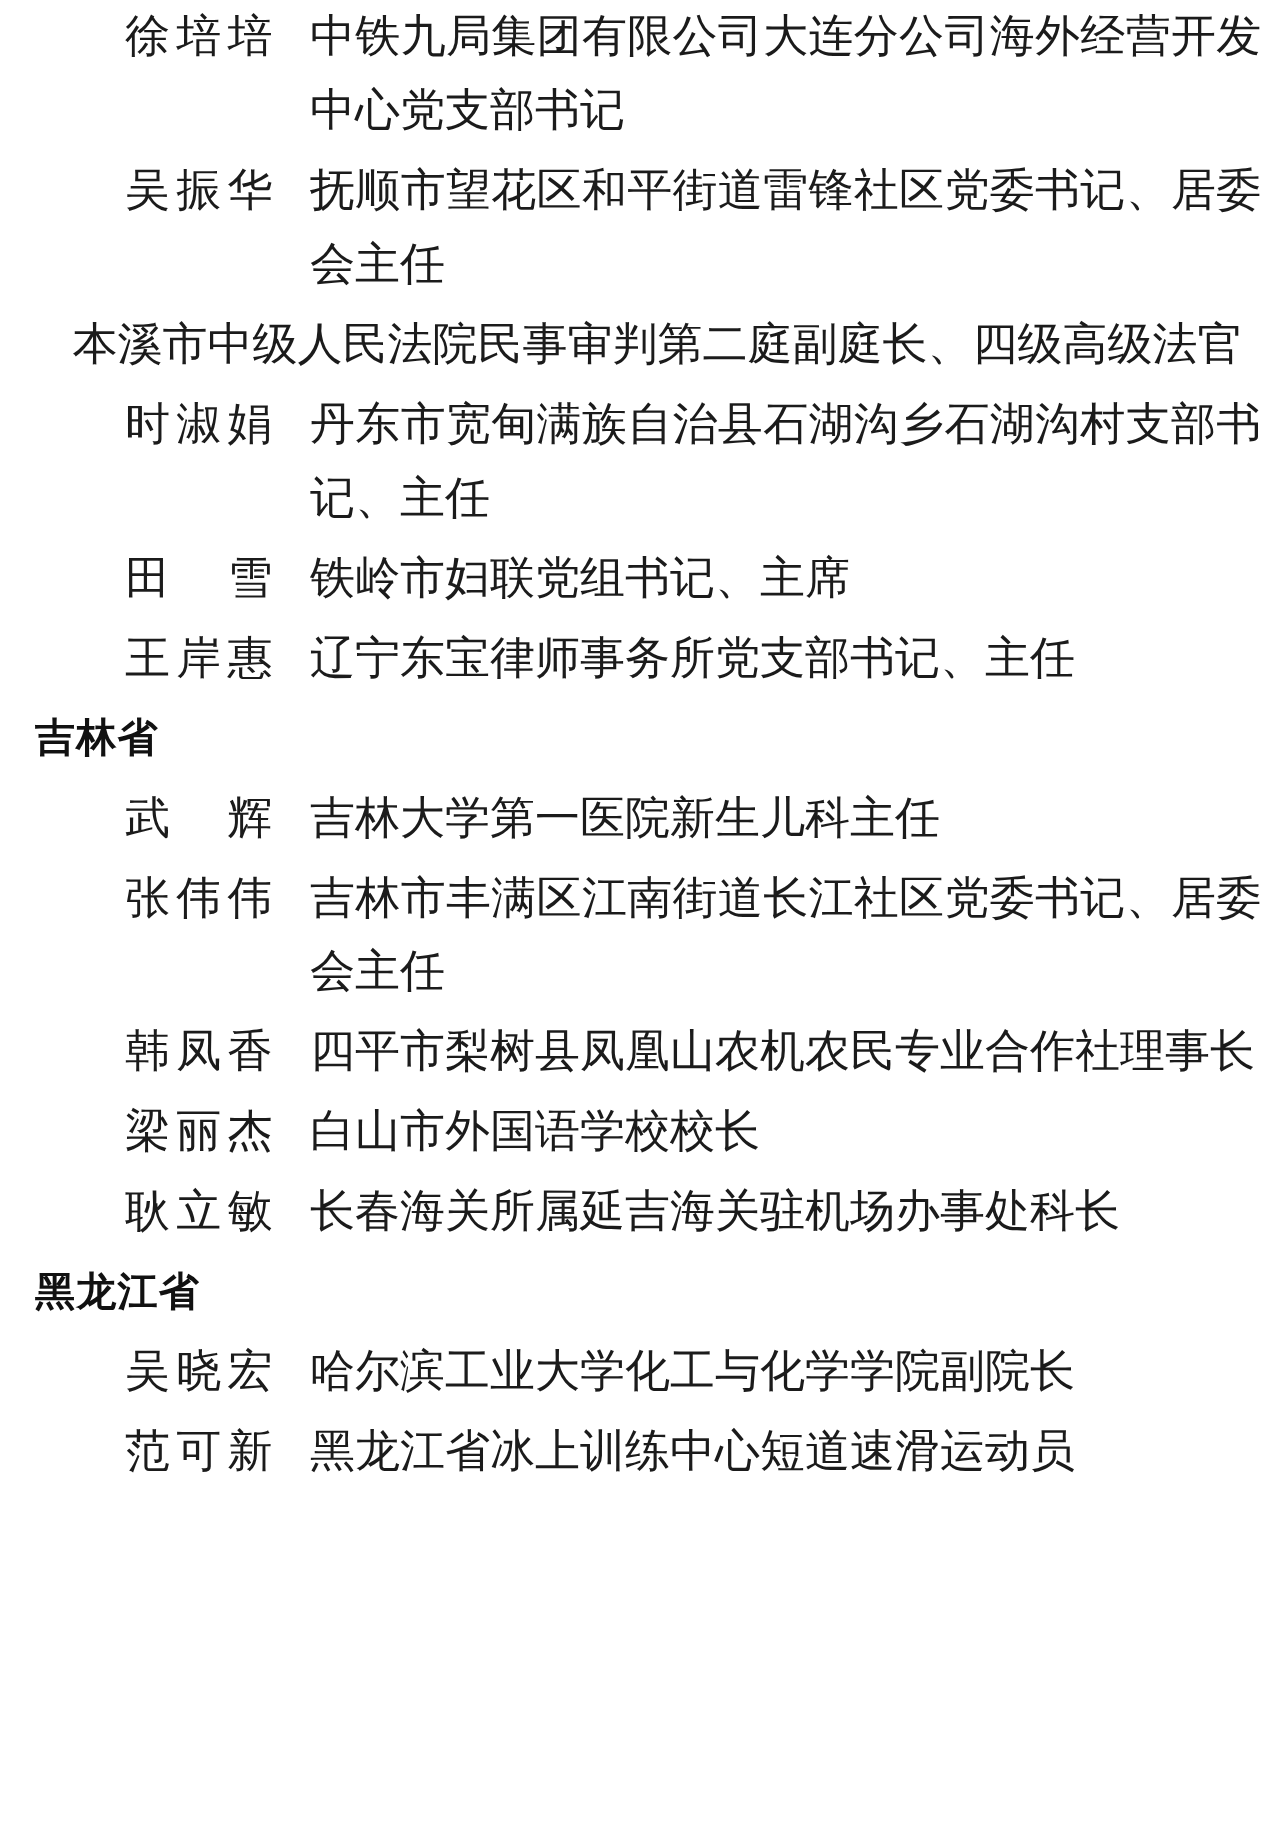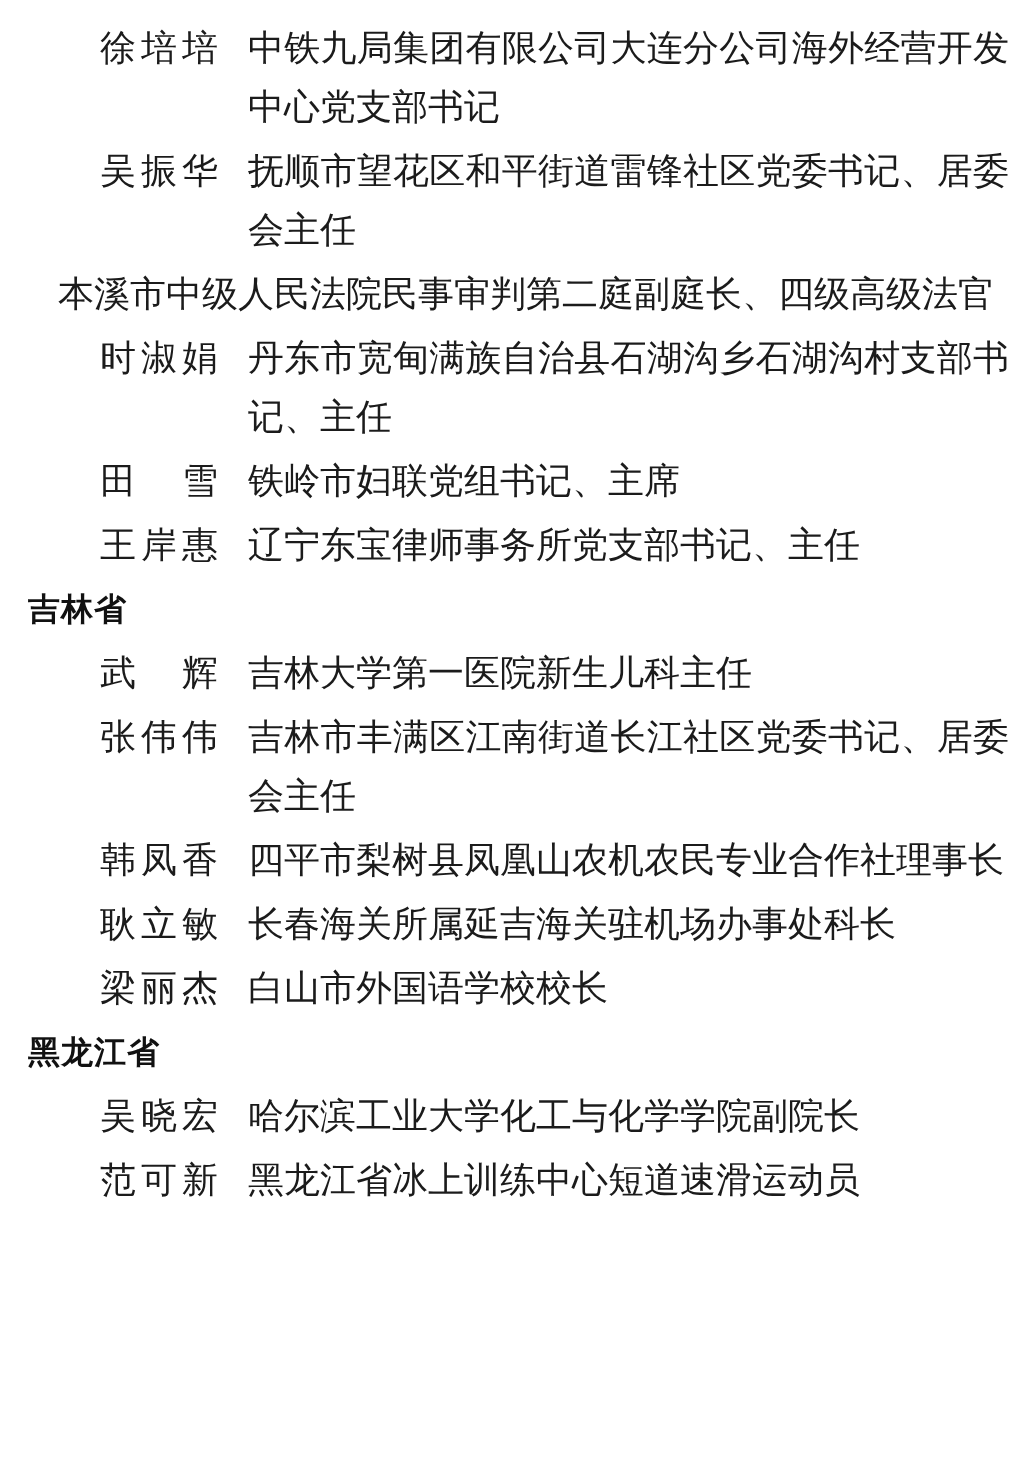--- a/index.html
+++ b/index.html
@@ -9,21 +9,21 @@
   }
   body {
     width: 1025px;
     height: 1460px;
     overflow: hidden;
   }
   .doc {
     box-sizing: border-box;
     width: 1025px;
     height: 1460px;
-    padding: 19px 16px 0 28px;
+    padding: 0 16px 0 28px;
     background: #ffffff;
     font-family: "Liberation Serif", "DejaVu Serif", serif;
     color: #1b1b1b;
   }
   .entry {
     display: flex;
     align-items: flex-start;
     margin: 0 0 5px 0;
     font-size: 36px;
     line-height: 59px;
@@ -87,26 +87,26 @@
   </div>
   <div class="entry">
     <div class="name">张伟伟</div>
     <div class="title">吉林市丰满区江南街道长江社区党委书记、居委会主任</div>
   </div>
   <div class="entry">
     <div class="name">韩凤香</div>
     <div class="title">四平市梨树县凤凰山农机农民专业合作社理事长</div>
   </div>
   <div class="entry">
+    <div class="name">梁丽杰</div>
+    <div class="title">白山市外国语学校校长</div>
+  </div>
+  <div class="entry">
     <div class="name">耿立敏</div>
     <div class="title">长春海关所属延吉海关驻机场办事处科长</div>
-  </div>
-  <div class="entry">
-    <div class="name">梁丽杰</div>
-    <div class="title">白山市外国语学校校长</div>
   </div>
 
   <div class="province">黑龙江省</div>
   <div class="entry">
     <div class="name">吴晓宏</div>
     <div class="title">哈尔滨工业大学化工与化学学院副院长</div>
   </div>
   <div class="entry">
     <div class="name">范可新</div>
     <div class="title">黑龙江省冰上训练中心短道速滑运动员</div>

